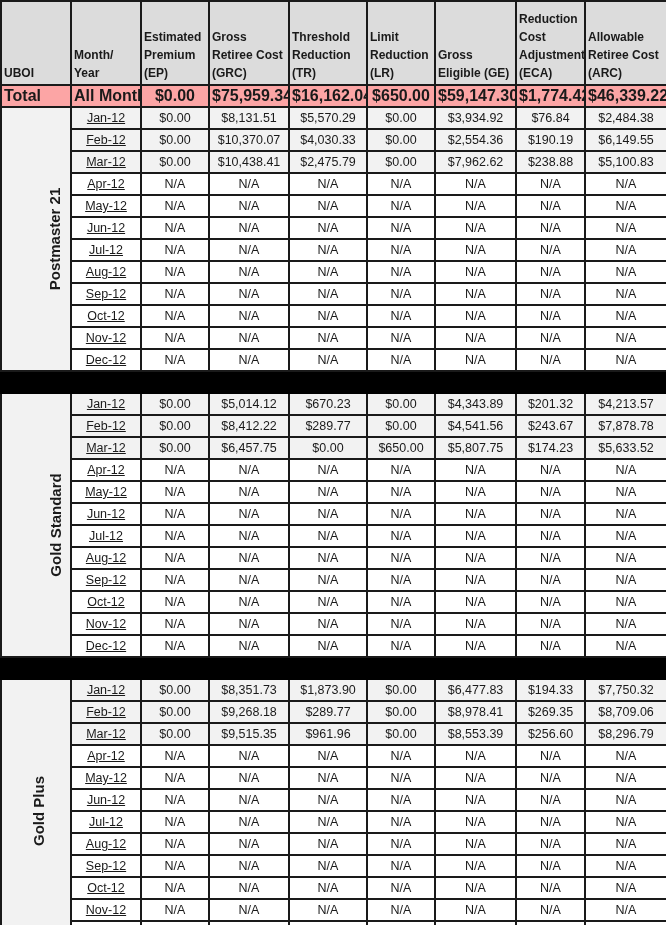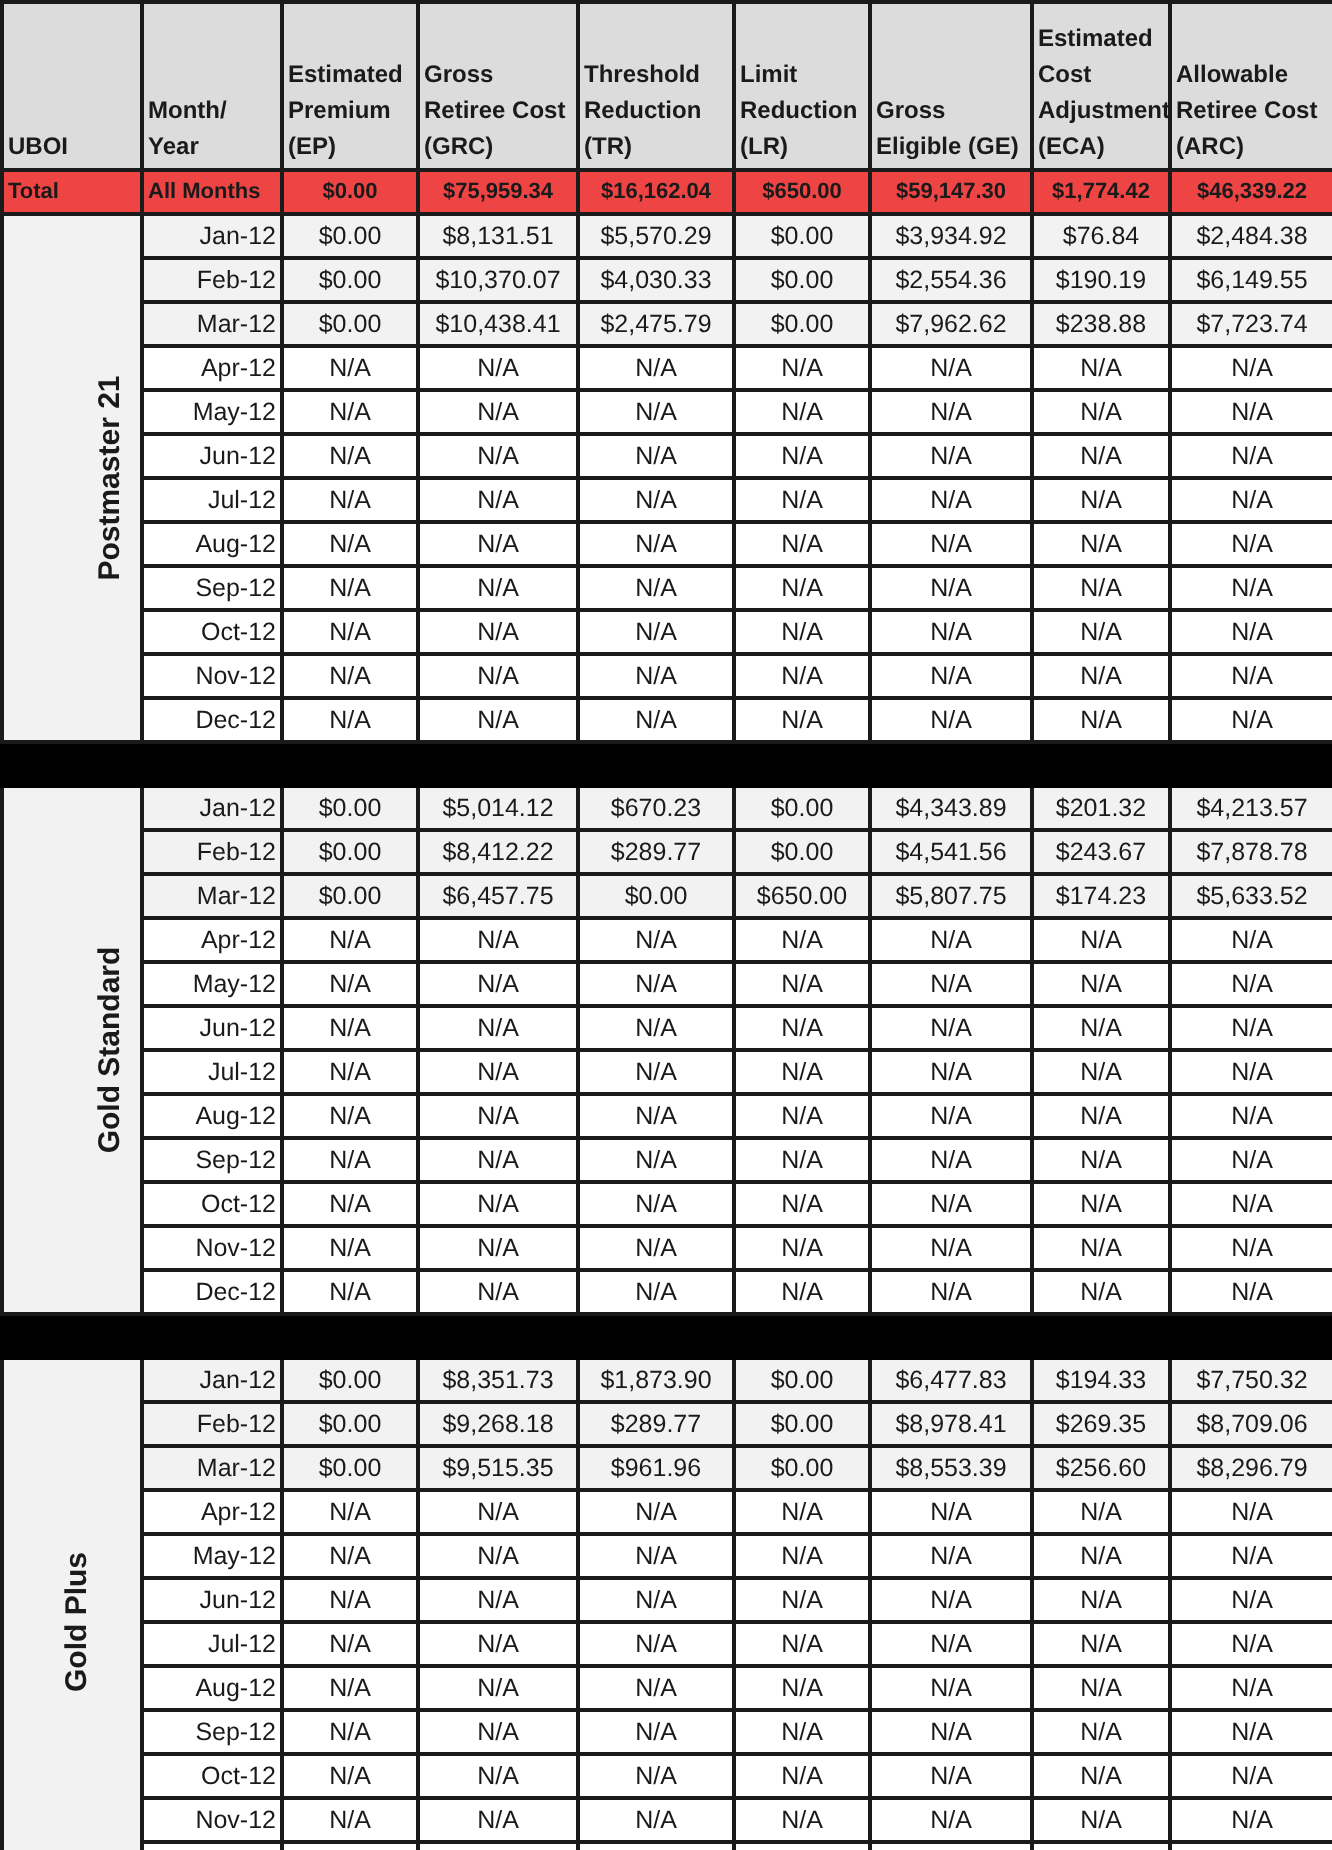--- a/index.html
+++ b/index.html
@@ -23,23 +23,23 @@
     background: #dcdcdc;
     font-weight: bold;
     text-align: left;
     vertical-align: bottom;
     font-size: 12px;
     line-height: 19px;
     white-space: normal !important;
     height: 80px !important;
     padding-bottom: 2px !important;
   }
-  tr.total td { background: #ef4444; font-weight: bold; font-size: 11px; }
+  tr.total td { background: #fca5a5; font-weight: bold; font-size: 16px; }
   tr.total td.num { text-align: center; }
-  td.month { text-align: right; padding-left: 3px; }
+  td.month { text-align: center; padding-left: 3px; text-decoration: underline; }
   td.num { text-align: center; }
   tr.shaded td { background: #f2f2f2; }
   tr.shaded td.group { background: #f2f2f2; }
   td.group {
     background: #f2f2f2;
     text-align: center;
     vertical-align: middle;
     padding: 0;
   }
   td.group .vlabel {
@@ -68,21 +68,21 @@
   </colgroup>
   <thead>
     <tr>
       <th>UBOI</th>
       <th>Month/ Year</th>
       <th>Estimated Premium (EP)</th>
       <th>Gross Retiree Cost (GRC)</th>
       <th>Threshold Reduction (TR)</th>
       <th>Limit Reduction (LR)</th>
       <th>Gross Eligible (GE)</th>
-      <th>Estimated Cost Adjustment (ECA)</th>
+      <th>Reduction Cost Adjustment (ECA)</th>
       <th>Allowable Retiree Cost (ARC)</th>
     </tr>
   </thead>
   <tbody id="tbody">
     <tr class="total">
       <td>Total</td>
       <td>All Months</td>
       <td class="num">$0.00</td>
       <td class="num">$75,959.34</td>
       <td class="num">$16,162.04</td>
@@ -113,21 +113,21 @@
         <td class="num">$6,149.55</td>
       </tr>
       <tr class="shaded">
         <td class="month">Mar-12</td>
         <td class="num">$0.00</td>
         <td class="num">$10,438.41</td>
         <td class="num">$2,475.79</td>
         <td class="num">$0.00</td>
         <td class="num">$7,962.62</td>
         <td class="num">$238.88</td>
-        <td class="num">$7,723.74</td>
+        <td class="num">$5,100.83</td>
       </tr>
       <tr>
         <td class="month">Apr-12</td>
         <td class="num">N/A</td>
         <td class="num">N/A</td>
         <td class="num">N/A</td>
         <td class="num">N/A</td>
         <td class="num">N/A</td>
         <td class="num">N/A</td>
         <td class="num">N/A</td>

